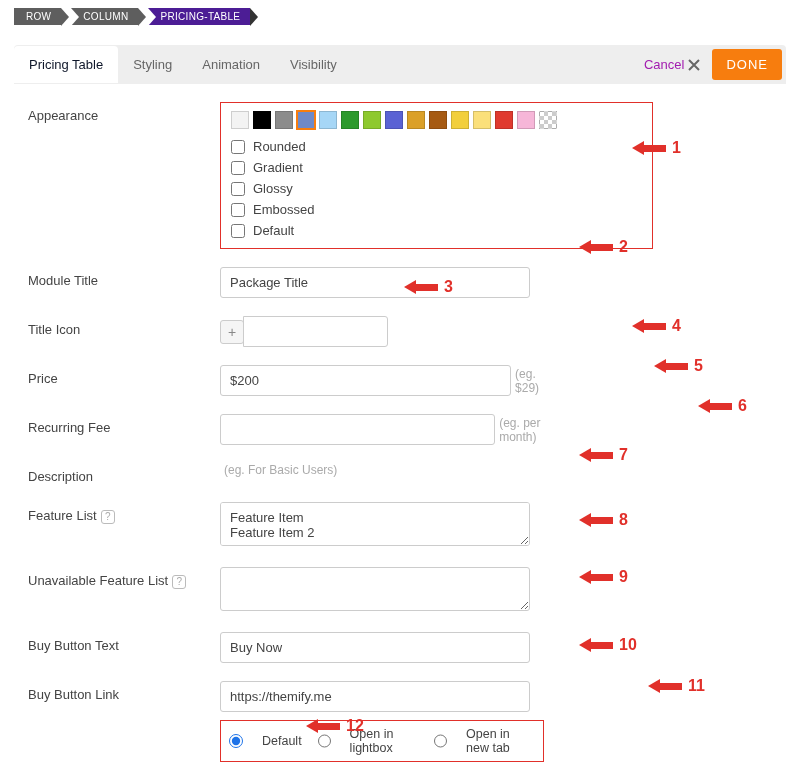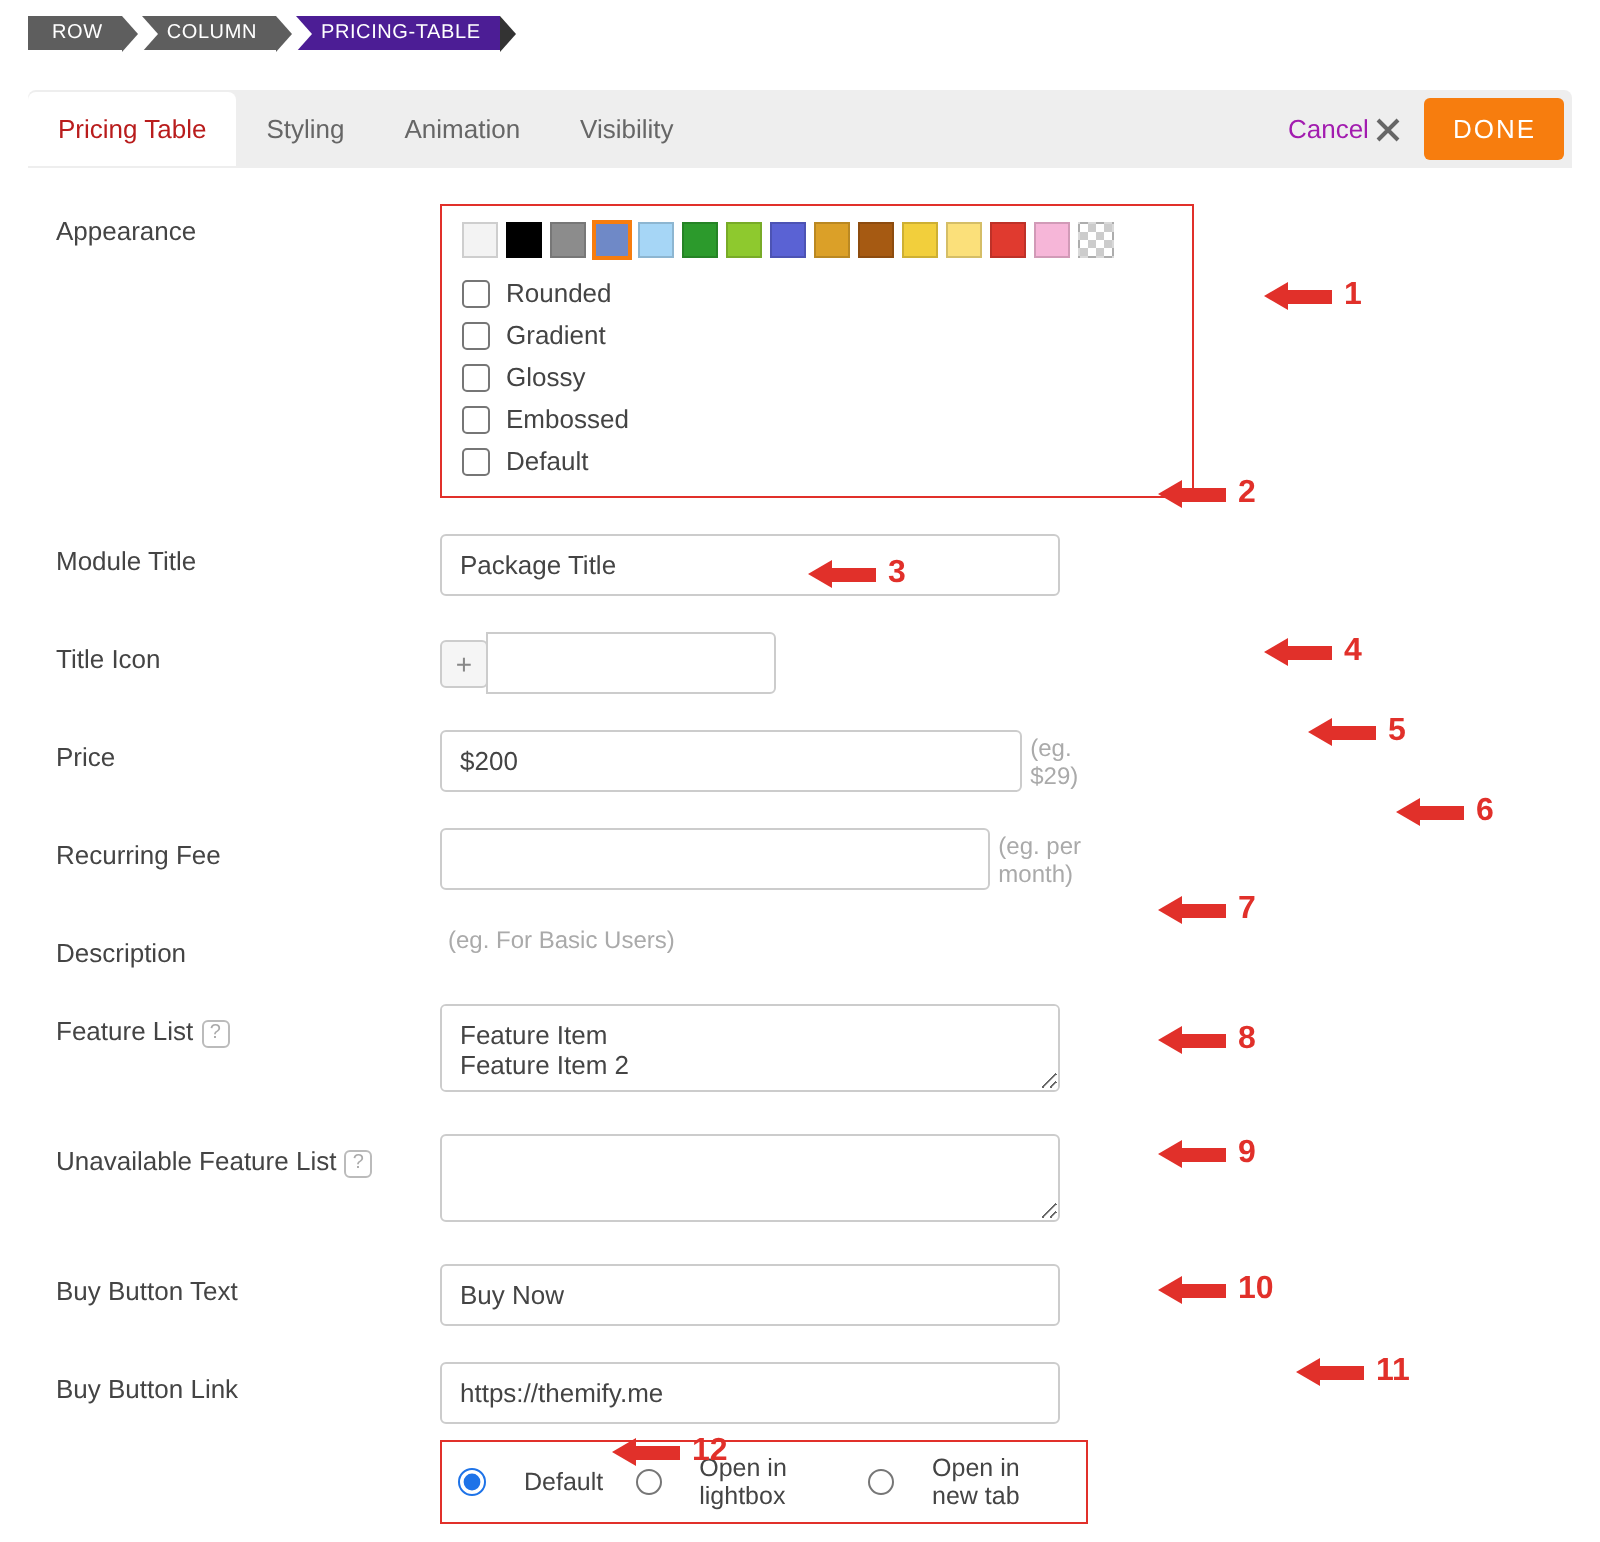--- a/index.html
+++ b/index.html
@@ -19,21 +19,21 @@
     content:''; position:absolute; left:0; top:0; width:0; height:0;
     border-top:9px solid transparent; border-bottom:9px solid transparent;
     border-left:8px solid #fff;
   }
   .crumb:first-child:before { display:none; }
   .crumb.active { background:#4c1d95; }
   .crumb.active:after { border-left-color:#333;}
   .tabbar { display:flex; align-items:center; background:#eee; border-radius:4px 4px 0 0; }
   .tabs { display:flex; }
   .tab { padding:11px 15px; font-size:13px; color:#666; cursor:pointer; }
-  .tab.active { background:#fff; color:#b91c1c; border-radius:4px 4px 0 0; }
+  .tab.active { background:#fff; color:#0f172a; border-radius:4px 4px 0 0; }
   .tabbar .spacer { flex:1; }
   .cancel { color:#a21caf; padding:0 12px; font-size:13px; display:flex; align-items:center; cursor:pointer; gap:4px;}
   .cancel svg { width:12px; height:12px; stroke:#666; stroke-width:2; }
   .btn-done { background:#f77d0e; color:#fff; border:none; padding:8px 14px; font-size:13px; letter-spacing:1px; border-radius:3px; margin:4px 4px 4px 0; cursor:pointer;}
   .panel { background:#fff; padding:18px 6px 0; position:relative; }
   .row { display:flex; align-items:flex-start; margin-bottom:18px; }
   .lbl { width:200px; flex:0 0 200px; font-size:13px; color:#444; padding-top:6px; padding-left:8px; }
   .help { display:inline-flex; align-items:center; justify-content:center; width:14px; height:14px; border:1px solid #bbb; border-radius:3px; font-size:10px; color:#aaa; margin-left:4px; vertical-align:middle;}
   .field { flex:0 0 340px; position:relative; }
   .field input.text, .field textarea {
@@ -45,21 +45,21 @@
   .swatches { display:flex; gap:4px; margin-bottom:10px; }
   .sw { width:18px; height:18px; border:1px solid rgba(0,0,0,.15); cursor:pointer; }
   .sw.sel { outline:2px solid #f77d0e; outline-offset:-1px; }
   .sw.trans {
     background-image: linear-gradient(45deg,#ccc 25%,transparent 25%),linear-gradient(-45deg,#ccc 25%,transparent 25%),linear-gradient(45deg,transparent 75%,#ccc 75%),linear-gradient(-45deg,transparent 75%,#ccc 75%);
     background-size:8px 8px; background-position:0 0,0 4px,4px -4px,-4px 0;
   }
   .checks { display:flex; flex-direction:column; gap:6px; }
   .ck { display:flex; align-items:center; gap:8px; font-size:13px; color:#444; }
   .ck input { width:14px; height:14px; margin:0;}
-  .redbox { border:1px solid #e1302a; padding:8px 10px 10px; width:377px; }
+  .redbox { border:1px solid #e1302a; padding:8px 10px 10px; width:433px; }
   .redbox2 { border:1px solid #e1302a; padding:6px 8px; width:324px; display:flex; gap:16px; align-items:center; }
   .radio-opt { display:flex; align-items:center; gap:19px; font-size:12.5px; color:#444;}
   .radio-opt input { margin:0; accent-color:#1e73e8; width:14px; height:14px;}
   .iconbtn { width:24px; height:24px; border:1px solid #ccc; border-radius:3px; background:#f5f5f5; display:inline-flex; align-items:center; justify-content:center; color:#888; font-size:14px; cursor:pointer; vertical-align:middle;}
   
   .anno { position:absolute; display:flex; align-items:center; gap:6px; color:#e1302a; font-weight:bold; font-size:16px; }
   .arrow-l { width:0;height:0;border-top:7px solid transparent;border-bottom:7px solid transparent;border-right:12px solid #e1302a;}
   .arrow-tail { width:22px; height:7px; background:#e1302a;}
   .arrow { display:flex; align-items:center; }
 </style>

